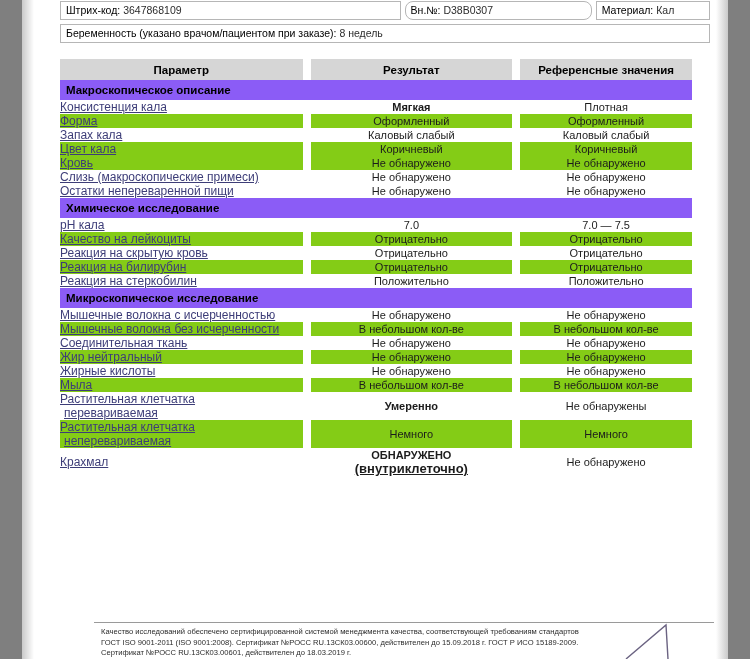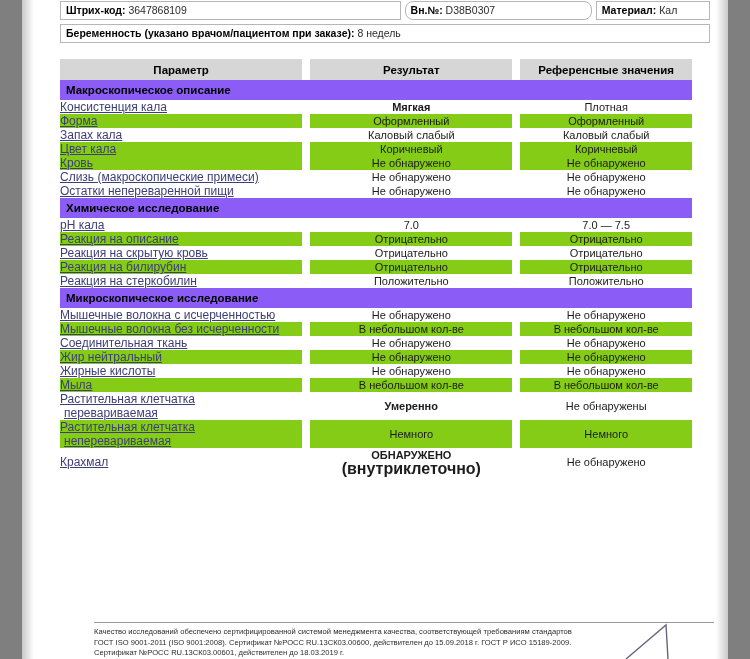--- a/index.html
+++ b/index.html
@@ -60,21 +60,21 @@
     font-size: 10.5px;
     padding: 0 5px;
     white-space: nowrap;
     overflow: hidden;
     background: #fff;
   }
   .id-box.barcode   { width: 334px; }
   .id-box.internal  { width: 178px; border-radius: 8px; }
   .id-box.material  { width: 104px; }
   .id-box.pregnancy { width: 640px; margin-top: 3px; }
-  .id-label { font-weight: bold; color: #000; }
+  .id-label { font-weight: normal; color: #000; }
   .id-value { color: #2c2c2c; }
 
   
   .results-table {
     margin: 16px 0 0 26px;
     width: 632px;
     border-collapse: separate;
     border-spacing: 0;
     font-size: 11px;
   }
@@ -120,21 +120,21 @@
   .p-cell .plink.l2 { display: block; padding-left: 4px; }
 
   .v-cell {
     text-align: center;
     padding: 4px 4px;
     color: #1c1c1c;
     font-size: 11px;
     line-height: 14px;
   }
   .v-cell.bold { font-weight: bold; }
-  .v-cell .sub { display: block; font-weight: bold; font-size: 16px; }
+  .v-cell .sub { display: block; font-weight: bold; font-size: 13px; text-decoration: underline; }
 
   .shade .p-cell,
   .shade .v-cell { background: #84cc16; }
   .plain .p-cell,
   .plain .v-cell { background: #ffffff; }
 
   
   .footer-rule {
     position: absolute;
     left: 60px;
@@ -145,21 +145,21 @@
   }
   .footer-text {
     position: absolute;
     left: 60px;
     top: 627px;
     width: 600px;
     font-size: 7.6px;
     line-height: 10.6px;
     color: #2b2b2b;
   }
-  .footer-text div { white-space: nowrap; }
+  .footer-text div { white-space: nowrap; margin-left: 7px; }
 
   
   .stamp-mark {
     position: absolute;
     right: 26px;
     bottom: 0;
     width: 70px;
     height: 48px;
     z-index: 3;
     pointer-events: none;
@@ -271,21 +271,21 @@
           <td class="section-cell" colspan="5">Химическое исследование</td>
         </tr>
         <tr class="data-row plain">
           <td class="p-cell"><span class="plink">pH кала</span></td>
           <td class="gap-cell"></td>
           <td class="v-cell"><span>7.0</span></td>
           <td class="gap-cell"></td>
           <td class="v-cell">7.0 — 7.5</td>
         </tr>
         <tr class="data-row shade">
-          <td class="p-cell"><span class="plink">Реакция на описание</span></td>
+          <td class="p-cell"><span class="plink">Качество на лейкоциты</span></td>
           <td class="gap-cell"></td>
           <td class="v-cell"><span>Отрицательно</span></td>
           <td class="gap-cell"></td>
           <td class="v-cell">Отрицательно</td>
         </tr>
         <tr class="data-row plain">
           <td class="p-cell"><span class="plink">Реакция на скрытую кровь</span></td>
           <td class="gap-cell"></td>
           <td class="v-cell"><span>Отрицательно</span></td>
           <td class="gap-cell"></td>

